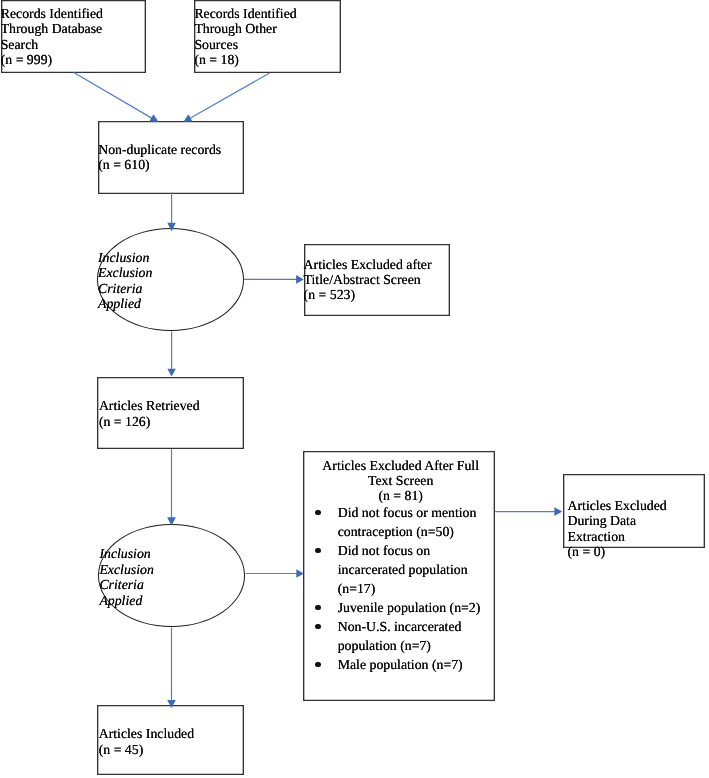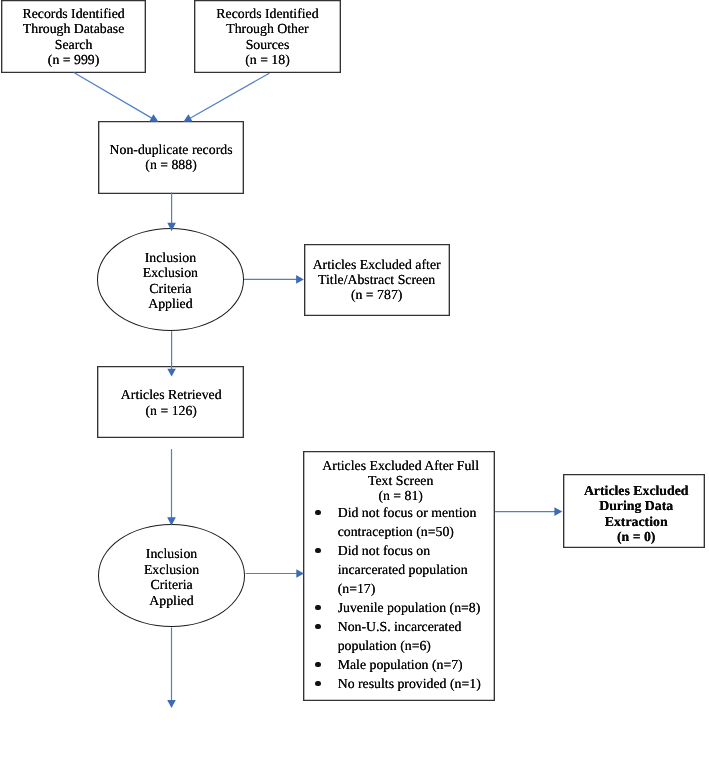--- a/index.html
+++ b/index.html
@@ -4,25 +4,25 @@
 <style>
   html,body{margin:0;padding:0;background:#ffffff;}
   body{width:709px;height:778px;overflow:hidden;
        font-family:"Liberation Serif",serif;color:#0a0a0a;
        -webkit-font-smoothing:antialiased;
        text-rendering:geometricPrecision;
        text-shadow:0 0 0.35px #000;}
   #canvas{position:relative;width:709px;height:778px;opacity:0.999;}
   .node{position:absolute;box-sizing:border-box;}
   .box{box-shadow:0 0 0 1.35px #333 inset;background:#fff;}
-  .label{position:absolute;left:0;right:0;text-align:center;
+  .label{position:absolute;left:0;right:0;
          font-size:13.8px;line-height:16.2px;white-space:pre-line;}
   svg.lines{position:absolute;left:0;top:0;width:709px;height:778px;z-index:5;}
   .node{z-index:2;}
-  .ell{position:absolute;}
+  .ell{position:absolute;font-style:italic;}
   .bl-head{text-align:center;font-size:13.8px;line-height:15.1px;white-space:pre-line;
            padding-left:3px;}
   ul.bl{margin:0;padding:0;list-style:none;}
   ul.bl li{position:relative;font-size:13.8px;line-height:19px;
            padding-left:34.5px;padding-right:7px;}
   ul.bl li::before{content:"";position:absolute;left:12.2px;top:7.0px;
                    width:5.2px;height:5.2px;border-radius:50%;background:#111;}
 </style>
 </head>
 <body>
@@ -61,65 +61,68 @@
 
   <div class="node box" style="left:194.4px;top:0px;width:146.2px;height:73.1px;">
     <div class="label" style="top:6.2px;line-height:15.25px;">Records Identified
 Through Other
 Sources
 (n = 18)</div>
   </div>
 
   <div class="node box" style="left:98.2px;top:121.1px;width:145.7px;height:73.1px;">
     <div class="label" style="top:20.5px;line-height:15.4px;">Non-duplicate records
-(n = 888)</div>
+(n = 610)</div>
   </div>
 
   <div class="node ell" style="left:97px;top:228.4px;width:146.8px;height:102.2px;
               border:1.25px solid #1a1a1a;border-radius:50%;background:#fff;box-sizing:border-box;">
     <div class="label" style="top:20.3px;line-height:15.6px;">Inclusion
 Exclusion
 Criteria
 Applied</div>
   </div>
 
   <div class="node box" style="left:303.6px;top:243.6px;width:146.1px;height:72.3px;">
     <div class="label" style="top:13px;line-height:15.35px;">Articles Excluded after
 Title/Abstract Screen
-(n = 787)</div>
+(n = 523)</div>
   </div>
 
-  <div class="node box" style="left:97.4px;top:366px;width:146.2px;height:71.7px;">
+  <div class="node box" style="left:97.4px;top:377px;width:146.2px;height:71.7px;">
     <div class="label" style="top:20.6px;line-height:16.2px;padding-left:1.5px;">Articles Retrieved
 (n = 126)</div>
   </div>
 
   <div class="node ell" style="left:98.4px;top:524px;width:146.3px;height:102.6px;
               border:1.25px solid #1a1a1a;border-radius:50%;background:#fff;box-sizing:border-box;">
     <div class="label" style="top:20.9px;line-height:15.8px;">Inclusion
 Exclusion
 Criteria
 Applied</div>
   </div>
 
   <div class="node box" style="left:303.2px;top:451.3px;width:192px;height:249.4px;">
     <div class="bl-head" style="margin-top:6.3px;">Articles Excluded After Full
 Text Screen
 (n = 81)</div>
     <ul class="bl">
         <li>Did not focus or mention contraception (n=50)</li>
         <li>Did not focus on incarcerated population (n=17)</li>
-        <li>Juvenile population (n=8)</li>
-        <li>Non-U.S. incarcerated population (n=6)</li>
+        <li>Juvenile population (n=2)</li>
+        <li>Non-U.S. incarcerated population (n=7)</li>
         <li>Male population (n=7)</li>
-        <li>No results provided (n=1)</li>
       </ul>
   </div>
 
   <div class="node box" style="left:562.5px;top:473.8px;width:142.4px;height:74.6px;">
-    <div class="label" style="top:9px;line-height:15.5px;padding-left:5px;font-weight:bold;">Articles Excluded
+    <div class="label" style="top:24px;line-height:15.5px;padding-left:5px;">Articles Excluded
 During Data
 Extraction
 (n = 0)</div>
   </div>
 
+  <div class="node box" style="left:97.4px;top:705px;width:146.2px;height:70.3px;">
+    <div class="label" style="top:20.8px;line-height:15.8px;padding-left:1.3px;">Articles Included
+(n = 45)</div>
+  </div>
 
 </div>
 
 </body></html>

